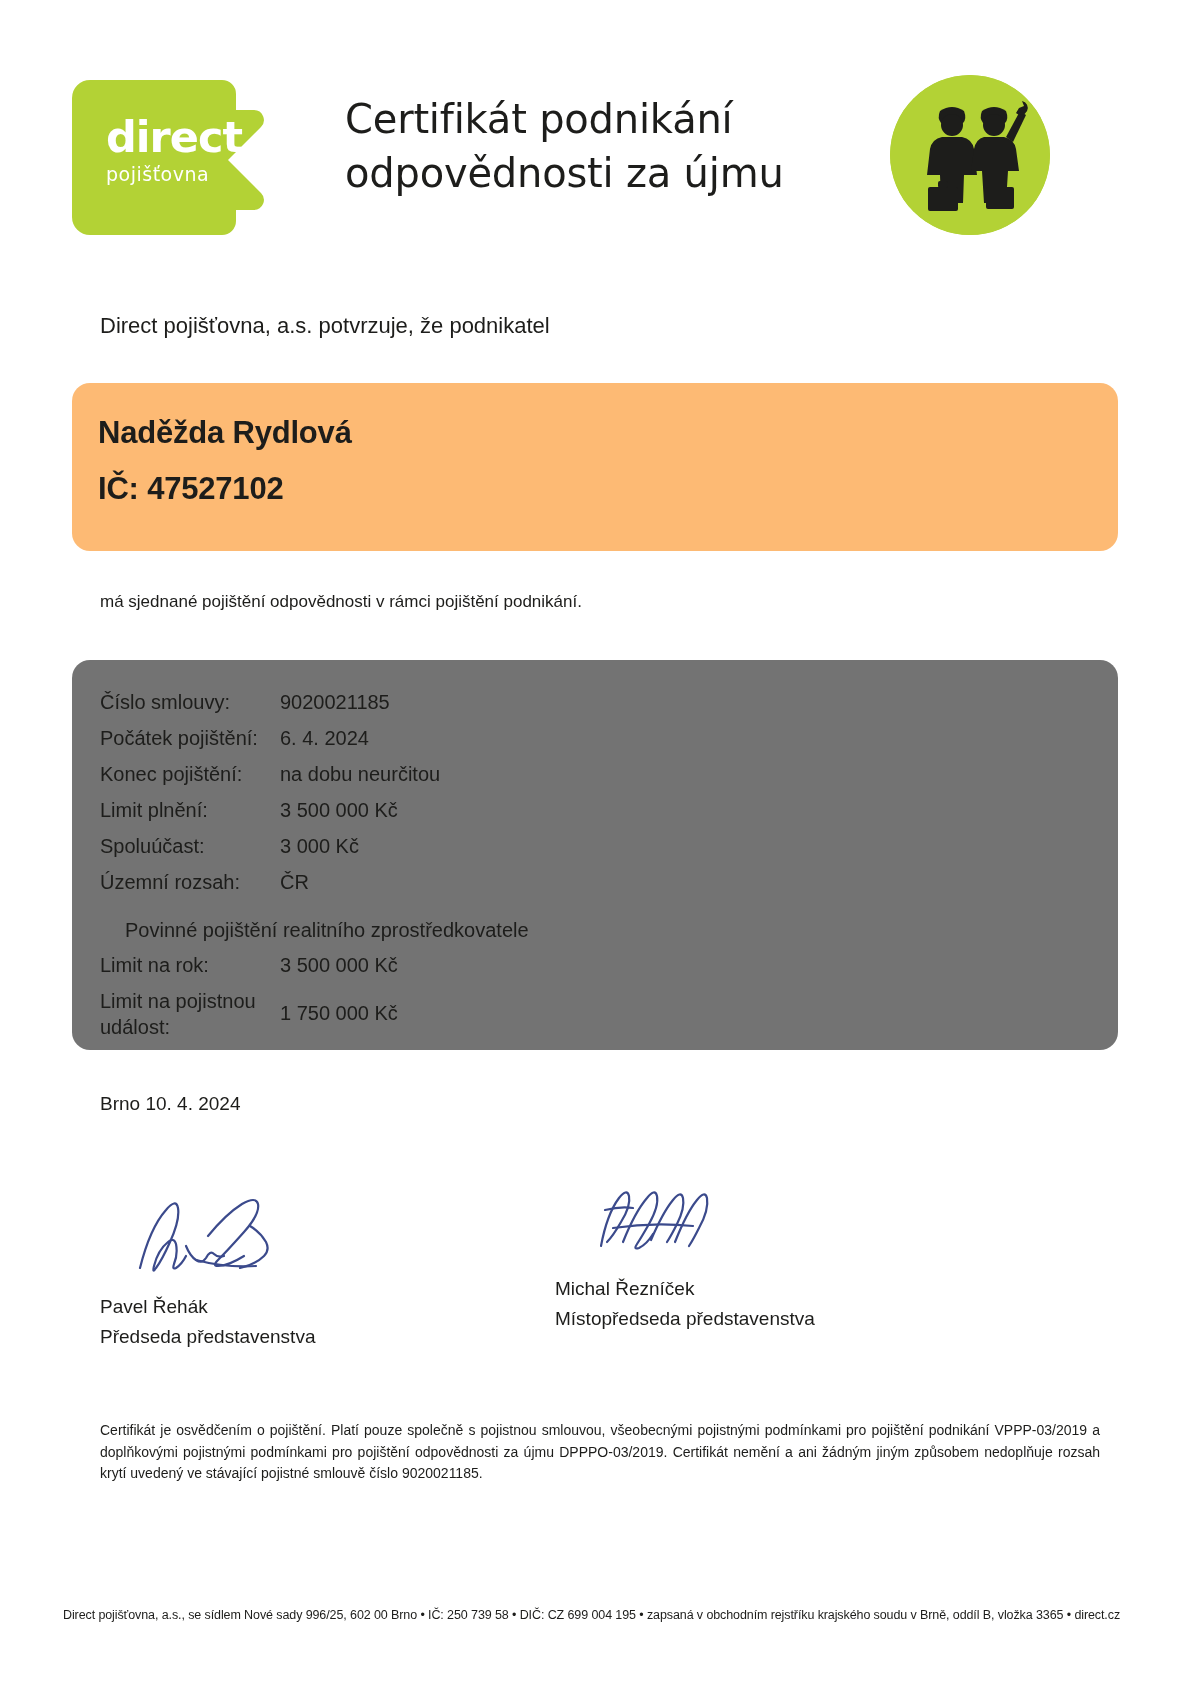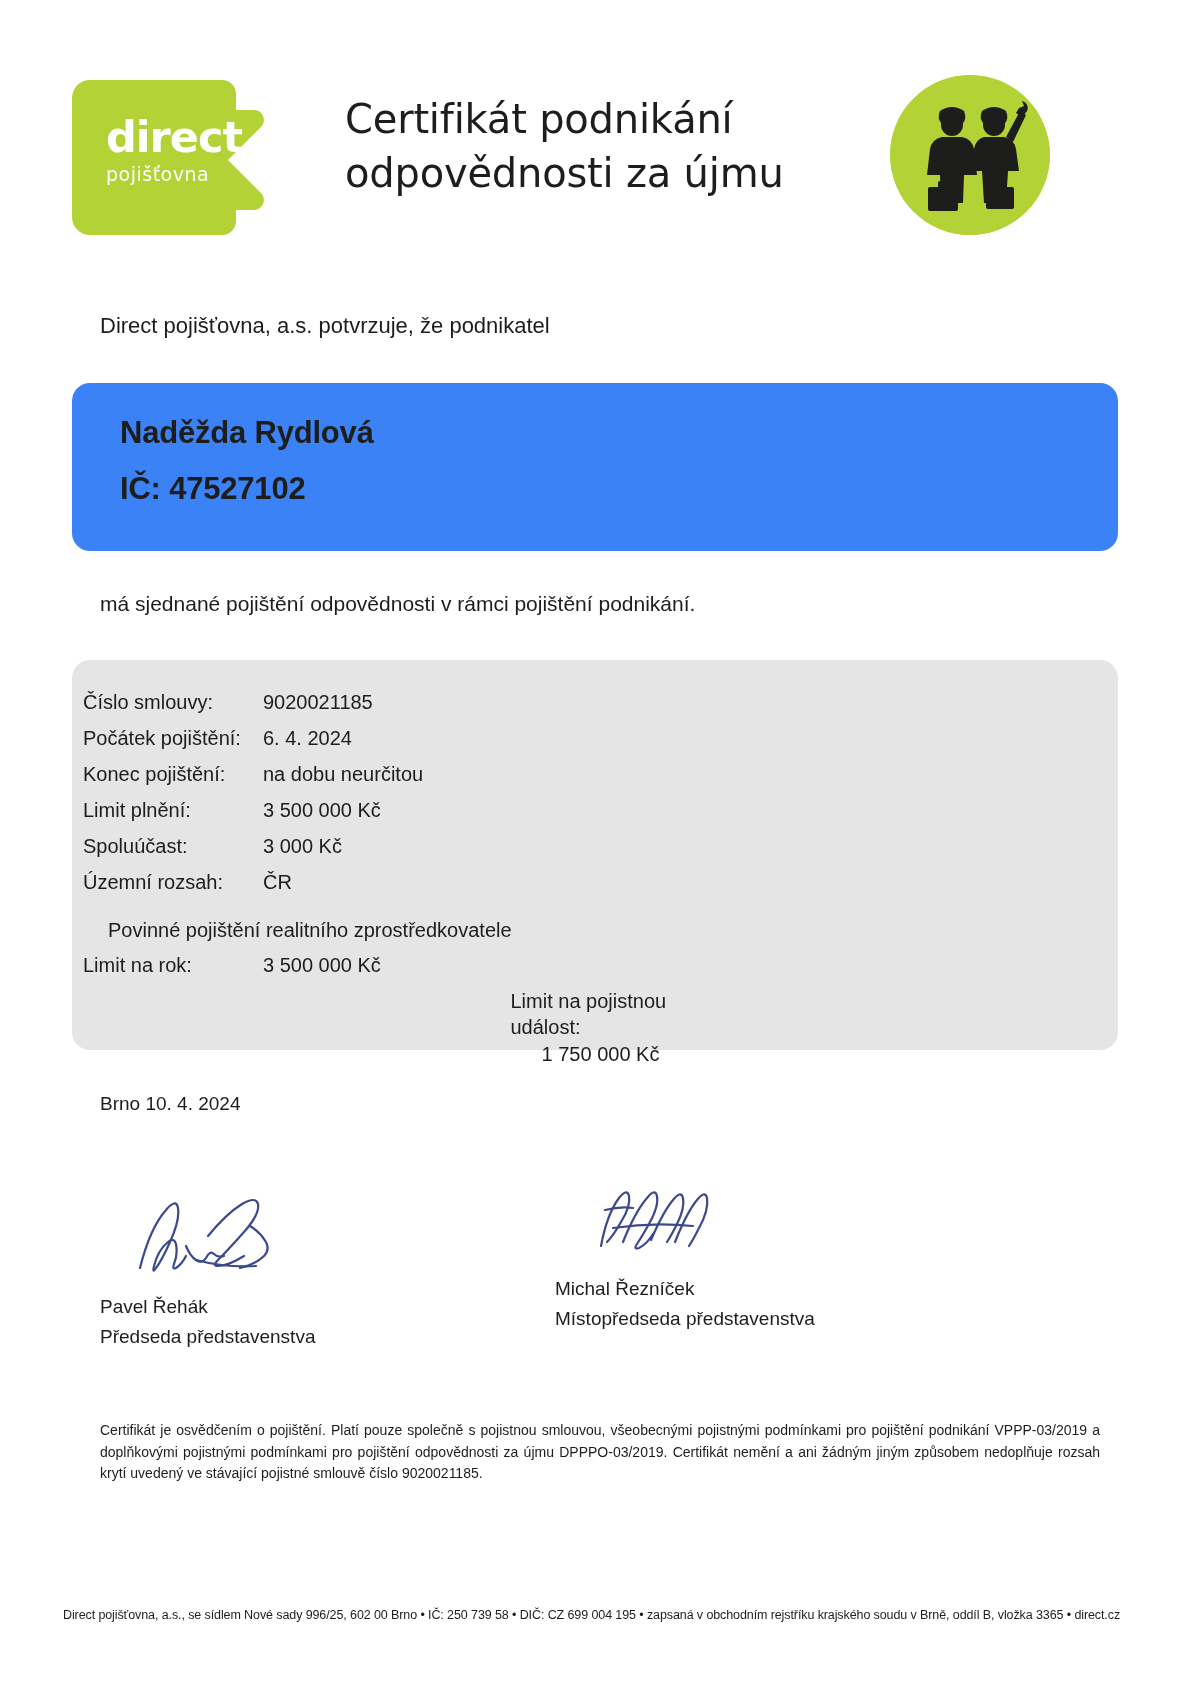--- a/index.html
+++ b/index.html
@@ -98,58 +98,58 @@
     color: #1d1d1b;
   }
 
   
   .subject-box {
     position: absolute;
     left: 72px;
     top: 383px;
     width: 1046px;
     height: 168px;
-    background: #3b82f6;
+    background: #fdba74;
     border-radius: 18px;
     box-sizing: border-box;
-    padding: 32px 0 0 48px;
+    padding: 32px 0 0 26px;
   }
   .subject-name {
     font-size: 31px;
     font-weight: bold;
     color: #1d1d1b;
     letter-spacing: -0.2px;
   }
   .subject-ico {
     font-size: 31px;
     font-weight: bold;
     color: #1d1d1b;
     margin-top: 20px;
     letter-spacing: -0.2px;
   }
 
   
   .statement {
     position: absolute;
     left: 100px;
     top: 592px;
-    font-size: 21px;
+    font-size: 17px;
   }
 
   
   .details-box {
     position: absolute;
     left: 72px;
     top: 660px;
     width: 1046px;
     height: 390px;
-    background: #e5e5e5;
+    background: #737373;
     border-radius: 18px;
     box-sizing: border-box;
-    padding: 28px 0 0 11px;
+    padding: 28px 0 0 28px;
   }
   .detail-row {
     display: flex;
     align-items: flex-start;
     margin-bottom: 7px;
   }
   .detail-label {
     width: 180px;
     font-size: 20px;
     color: #1d1d1b;
@@ -167,21 +167,20 @@
     margin-bottom: 9px;
     margin-left: 25px;
   }
   .detail-label.multiline {
     line-height: 1.28;
     padding-top: 2px;
   }
   .detail-row.tall {
     margin-top: 4px;
     align-items: center;
-    flex-direction: column;
   }
 
   
   .place-date {
     position: absolute;
     left: 100px;
     top: 1093px;
     font-size: 19px;
   }
 

